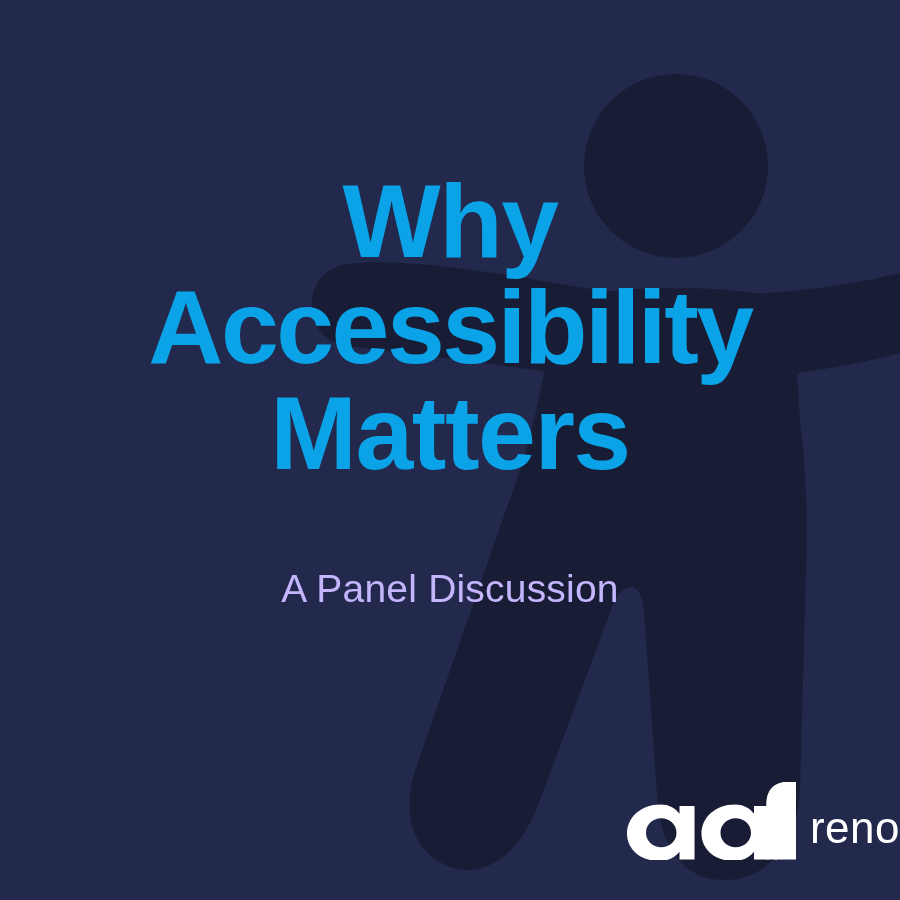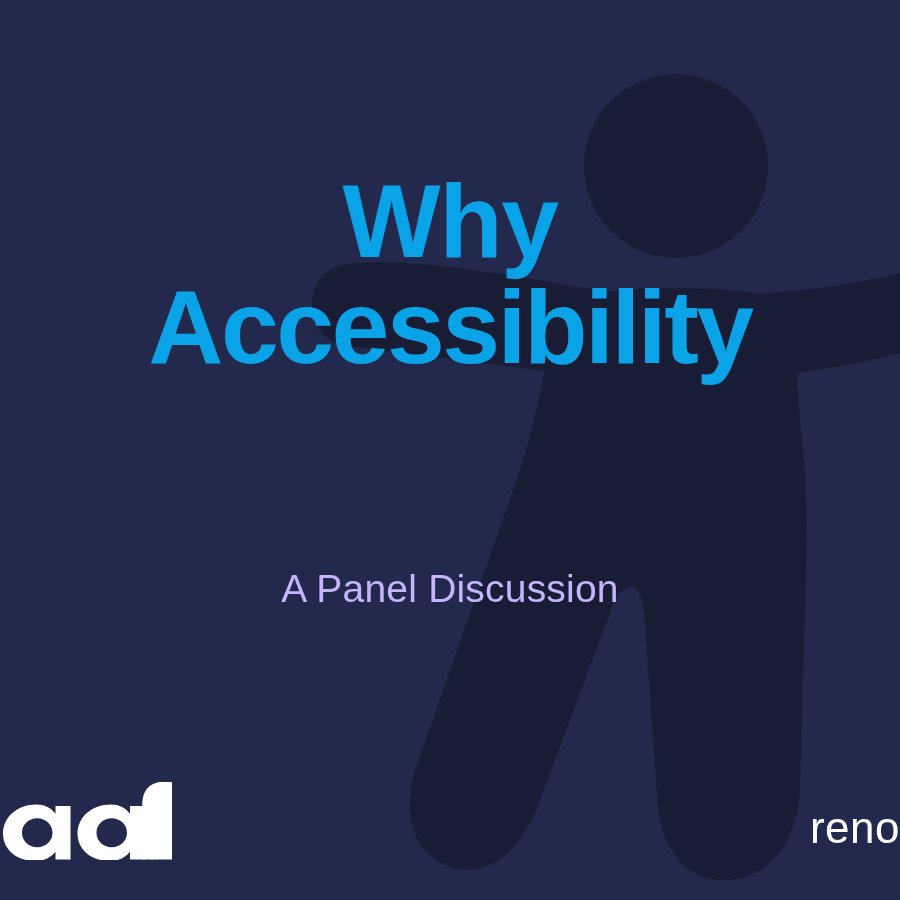--- a/index.html
+++ b/index.html
@@ -69,21 +69,21 @@
     letter-spacing: 0.2px;
     line-height: 1.2;
   }
   
   #logo-lockup {
     position: absolute;
     bottom: 40px;
     left: 0;
     right: 0;
     display: flex;
-    justify-content: space-between;
+    justify-content: flex-end;
     align-items: flex-end;
     gap: 8px;
     height: 100px;
   }
   #logo-aaf {
     display: block;
   }
   #logo-reno {
     color: #ffffff;
     font-family: "Liberation Sans", sans-serif;
@@ -130,20 +130,21 @@
                L 520 470
                C 534 430, 544 370, 560 300 Z"></path>
     </g>
   </svg>
 
   <div id="content">
 
     <h1 id="headline">
       <span class="line line-1">Why</span>
       <span class="line line-2">Accessibility</span>
+      <span class="line line-3">Matters</span>
     </h1>
 
     <div id="subtitle">A Panel Discussion</div>
 
     <div id="logo-lockup">
 
       <svg id="logo-aaf" width="172" height="78" viewBox="0 0 172 78" xmlns="http://www.w3.org/2000/svg" aria-hidden="true">
         <g fill="#ffffff">
 
           <path d="M36.5 22.5

